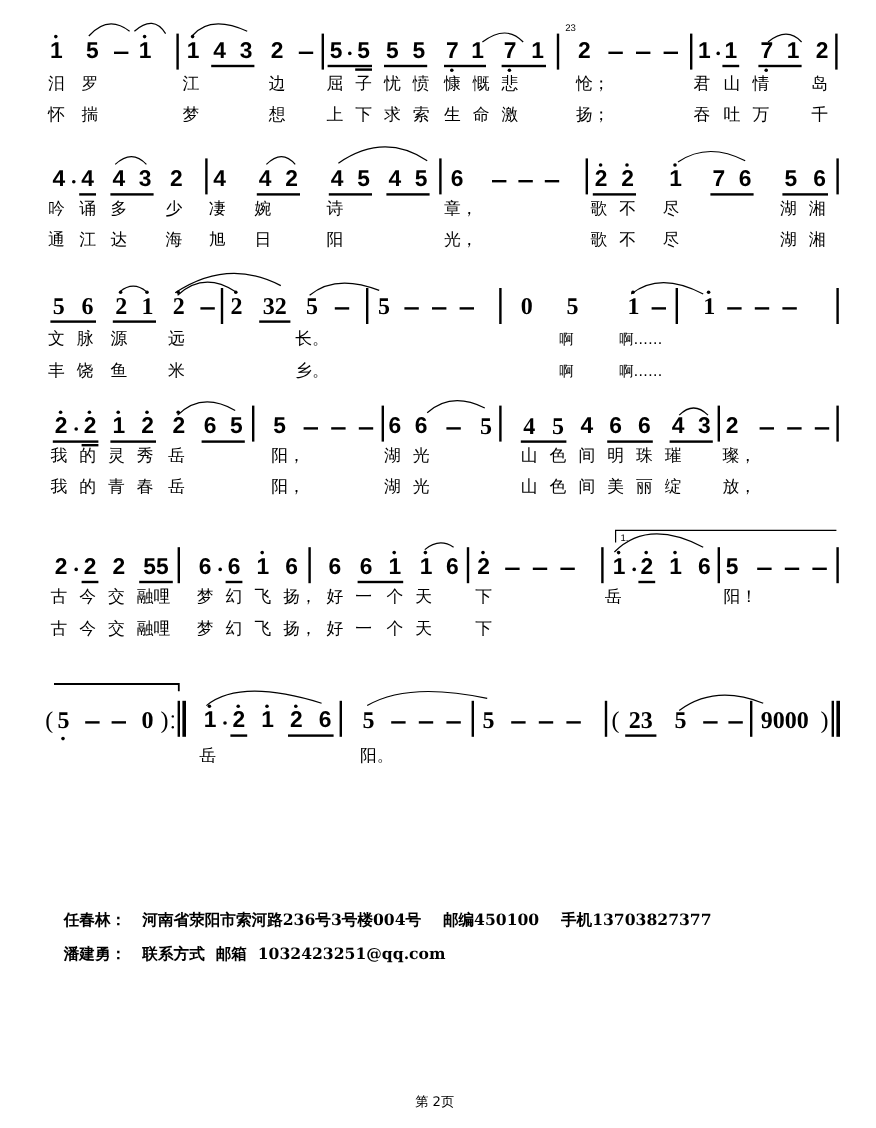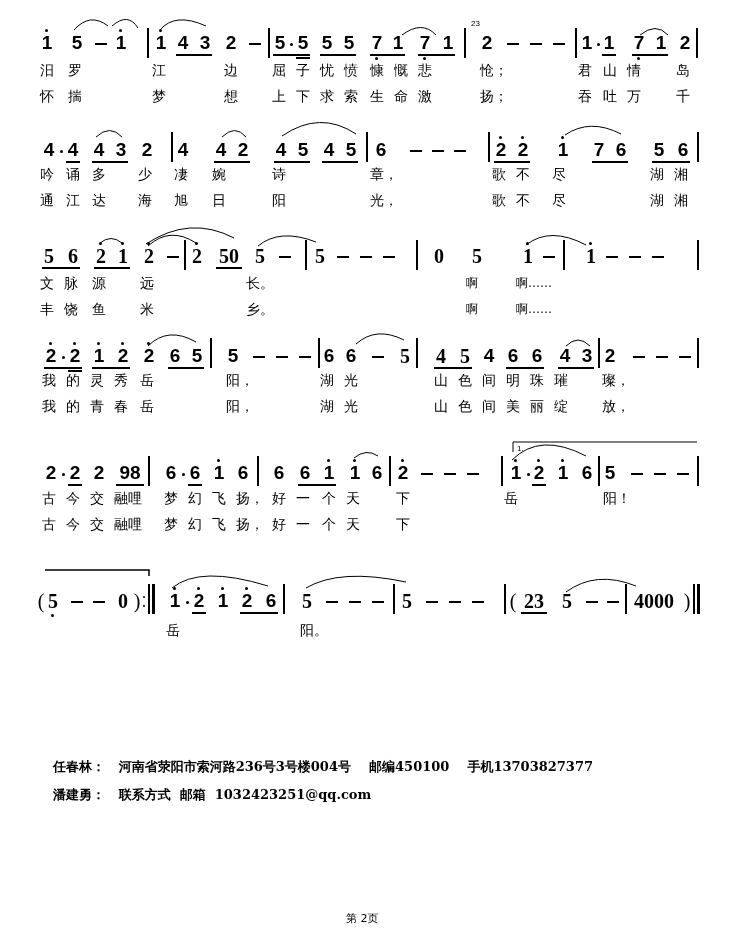--- a/index.html
+++ b/index.html
@@ -210,21 +210,21 @@
     <div class="dot" style="left:99px;top:242px;"></div>
   <div class="n ser" style="left:116px;top:245px;">1</div>
     <div class="dot" style="left:121px;top:242px;"></div>
   <div class="ul" style="left:94px;top:267px;width:36px;"></div>
   <div class="n ser" style="left:142px;top:245px;">2</div>
     <div class="dot" style="left:147px;top:242px;"></div>
   <div class="dash" style="left:167px;top:256px;"></div>
   <div class="bar" style="left:184px;top:240px;height:30px;"></div>
   <div class="n ser" style="left:190px;top:245px;">2</div>
     <div class="dot" style="left:195px;top:242px;"></div>
-  <div class="n ser" style="left:216px;top:245px;width:26px;">50</div>
+  <div class="n ser" style="left:216px;top:245px;width:26px;">32</div>
   <div class="ul" style="left:216px;top:267px;width:26px;"></div>
   <div class="n ser" style="left:253px;top:245px;">5</div>
   <div class="dash" style="left:279px;top:256px;"></div>
   <div class="bar" style="left:305px;top:240px;height:30px;"></div>
   <div class="n ser" style="left:313px;top:245px;">5</div>
   <div class="dash" style="left:337px;top:256px;"></div>
   <div class="dash" style="left:360px;top:256px;"></div>
   <div class="dash" style="left:383px;top:256px;"></div>
   <div class="bar" style="left:416px;top:240px;height:30px;"></div>
   <div class="n ser" style="left:432px;top:245px;">0</div>
@@ -350,21 +350,21 @@
     <path d="M354 458 Q366 448 378 456" fill="none" stroke="#000" stroke-width="1"></path>
     <path d="M512 460 Q540 432 586 456" fill="none" stroke="#000" stroke-width="1"></path>
     <path d="M513 452 L513 442 L697 442" fill="none" stroke="#000" stroke-width="1"></path>
   </svg>
   <div class="small" style="left:517px;top:444px;">1.</div>
   <div class="n" style="left:44px;top:462px;">2</div>
   <div class="dot" style="left:62px;top:473px;"></div>
   <div class="n" style="left:68px;top:462px;">2</div>
   <div class="ul" style="left:68px;top:484px;width:14px;"></div>
   <div class="n" style="left:92px;top:462px;">2</div>
-  <div class="n" style="left:116px;top:462px;width:28px;">98</div>
+  <div class="n" style="left:116px;top:462px;width:28px;">55</div>
   <div class="ul" style="left:116px;top:484px;width:28px;"></div>
   <div class="bar" style="left:148px;top:456px;height:30px;"></div>
   <div class="n" style="left:164px;top:462px;">6</div>
   <div class="dot" style="left:182px;top:473px;"></div>
   <div class="n" style="left:188px;top:462px;">6</div>
   <div class="ul" style="left:188px;top:484px;width:14px;"></div>
   <div class="n" style="left:212px;top:462px;">1</div>
     <div class="dot" style="left:217px;top:459px;"></div>
   <div class="n" style="left:236px;top:462px;">6</div>
   <div class="bar" style="left:257px;top:456px;height:30px;"></div>
@@ -473,21 +473,21 @@
   <div class="dash" style="left:449px;top:601px;"></div>
   <div class="dash" style="left:472px;top:601px;"></div>
   <div class="bar" style="left:504px;top:584px;height:30px;"></div>
   <div class="n ser" style="left:508px;top:590px;width:10px;font-weight:normal;">(</div>
   <div class="n ser" style="left:521px;top:590px;width:26px;">23</div>
   <div class="ul" style="left:521px;top:612px;width:26px;"></div>
   <div class="n ser" style="left:560px;top:590px;">5</div>
   <div class="dash" style="left:586px;top:601px;"></div>
   <div class="dash" style="left:607px;top:601px;"></div>
   <div class="bar" style="left:625px;top:584px;height:30px;"></div>
-  <div class="n ser" style="left:630px;top:590px;width:48px;">4000</div>
+  <div class="n ser" style="left:630px;top:590px;width:48px;">9000</div>
   <div class="n ser" style="left:682px;top:590px;width:10px;font-weight:normal;">)</div>
   <div class="bar" style="left:693px;top:584px;height:30px;"></div>
   <div class="bar" style="left:697px;top:584px;height:30px;width:3px;"></div>
   <div class="lyr" style="left:0;top:622px;">
     <span style="left:166px">岳</span>
     <span style="left:300px">阳。</span>
   </div>
 </div>
 
 <div class="footer-line" style="top:743px;">

